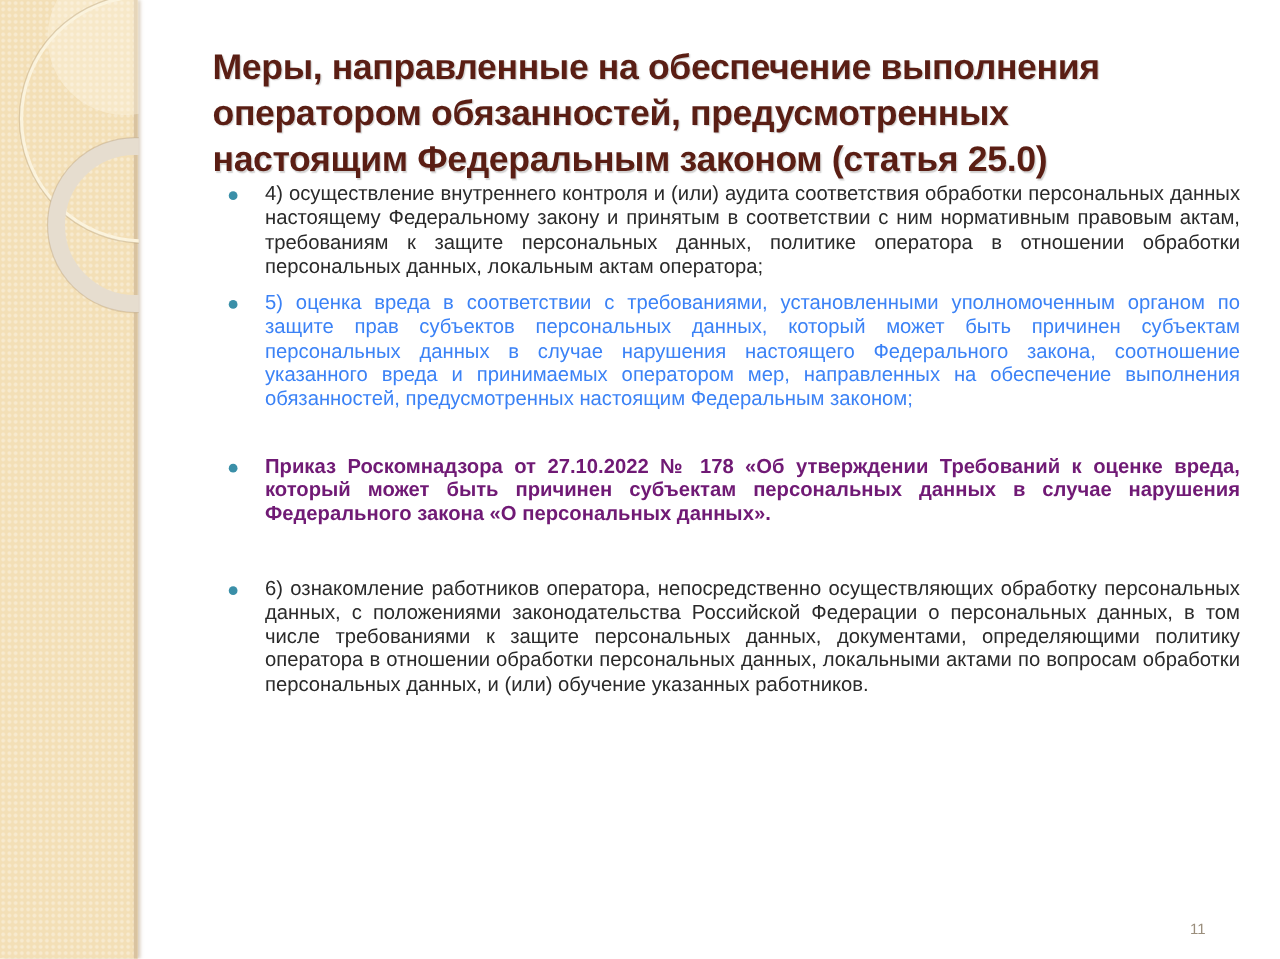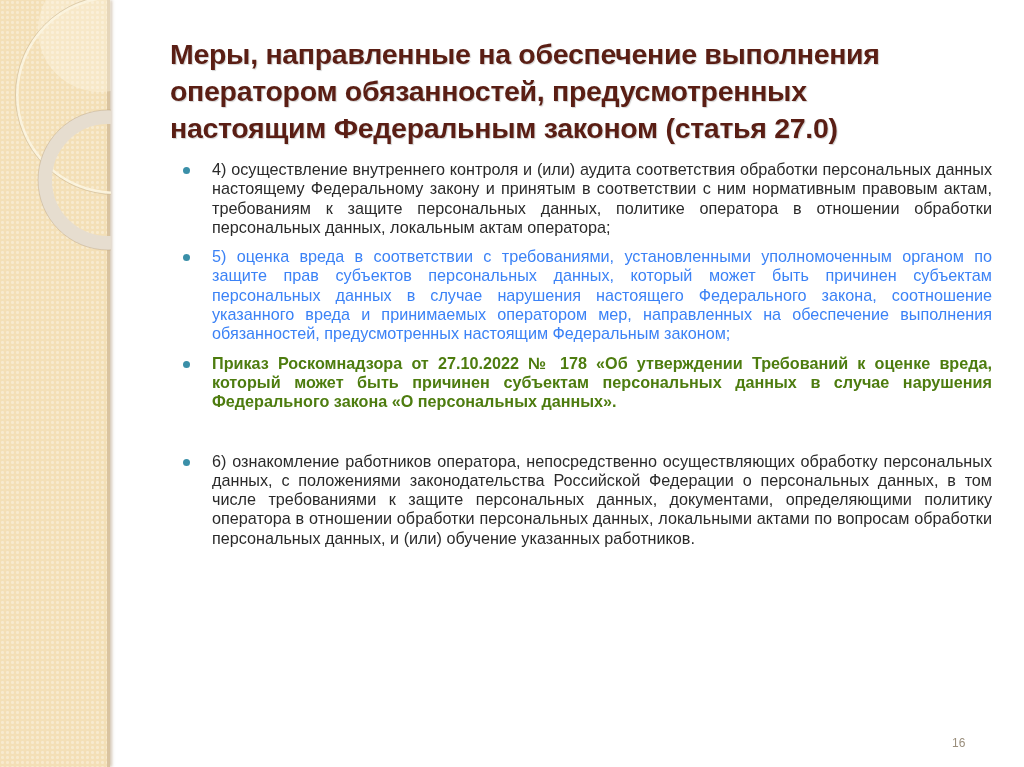--- a/index.html
+++ b/index.html
@@ -19,32 +19,32 @@
       position: absolute; left: 107px; top: 0; width: 3px; height: 767px;
       background: #d9c3a0;
     }
     .deco { position: absolute; left: 0; top: 0; pointer-events: none; }
     .title {
       position: absolute; left: 170px; top: 36px; width: 800px;
       color: #5a1e14; font-weight: bold; font-size: 28.5px; line-height: 37px;
       text-shadow: 1px 1px 1px rgba(0,0,0,0.18);
       letter-spacing: -0.3px;
     }
-    .content { position: absolute; left: 180px; top: 160px; width: 812px; }
+    .content { position: absolute; left: 180px; top: 146px; width: 812px; }
     .item {
       position: relative; padding-left: 32px;
       font-size: 16.2px; line-height: 19.3px; color: #2a2a2a;
       text-align: justify;
     }
     .item .bullet {
       position: absolute; left: 3px; top: 7px; width: 7px; height: 7px;
       border-radius: 50%; background: #3a8fa8;
     }
     .item.red { color: #3b82f6; }
-    .item.bold { font-weight: bold; color: #4d7c0f; }
+    .item.bold { font-weight: bold; color: #701a75; margin-top: 24px; }
     .gap-s { height: 10px; }
     .gap-l { height: 40px; }
     .page-num {
       position: absolute; left: 952px; top: 736px;
       font-size: 12px; color: #9a8e7c;
     }
   </style>
 </head>
 <body>
 
@@ -59,21 +59,21 @@
   </defs>
   <g clip-path="url(#bandclip)">
     <circle cx="100" cy="30" r="62" fill="rgba(255,250,235,0.35)"></circle>
     <circle cx="115" cy="95" r="98" fill="none" stroke="#fbf3dd" stroke-width="3"></circle>
     <circle cx="115" cy="95" r="99.5" fill="none" stroke="rgba(170,140,95,0.35)" stroke-width="1"></circle>
     <circle cx="108" cy="180" r="63" fill="none" stroke="#e6ddcf" stroke-width="14"></circle>
     <circle cx="108" cy="180" r="70" fill="none" stroke="rgba(170,140,95,0.3)" stroke-width="1"></circle>
   </g>
 </svg>
 
-<div class="title">Меры, направленные на обеспечение выполнения оператором обязанностей, предусмотренных настоящим Федеральным законом (статья 27.0)</div>
+<div class="title">Меры, направленные на обеспечение выполнения оператором обязанностей, предусмотренных настоящим Федеральным законом (статья 25.0)</div>
 
 <div class="content">
   <div class="item">
     <span class="bullet"></span>
     <span>4) осуществление внутреннего контроля и (или) аудита соответствия обработки персональных данных настоящему Федеральному закону и принятым в соответствии с ним нормативным правовым актам, требованиям к защите персональных данных, политике оператора в отношении обработки персональных данных, локальным актам оператора;</span>
   </div>
   <div class="gap-s"></div>
   <div class="item red">
     <span class="bullet"></span>
     <span>5) оценка вреда в соответствии с требованиями, установленными уполномоченным органом по защите прав субъектов персональных данных, который может быть причинен субъектам персональных данных в случае нарушения настоящего Федерального закона, соотношение указанного вреда и принимаемых оператором мер, направленных на обеспечение выполнения обязанностей, предусмотренных настоящим Федеральным законом;</span>
@@ -83,13 +83,13 @@
     <span class="bullet"></span>
     <span>Приказ Роскомнадзора от 27.10.2022 № 178 «Об утверждении Требований к оценке вреда, который может быть причинен субъектам персональных данных в случае нарушения Федерального закона «О персональных данных».</span>
   </div>
   <div class="gap-l"></div>
   <div class="item">
     <span class="bullet"></span>
     <span>6) ознакомление работников оператора, непосредственно осуществляющих обработку персональных данных, с положениями законодательства Российской Федерации о персональных данных, в том числе требованиями к защите персональных данных, документами, определяющими политику оператора в отношении обработки персональных данных, локальными актами по вопросам обработки персональных данных, и (или) обучение указанных работников.</span>
   </div>
 </div>
 
-<div class="page-num">16</div>
+<div class="page-num">11</div>
 
 </body></html>

